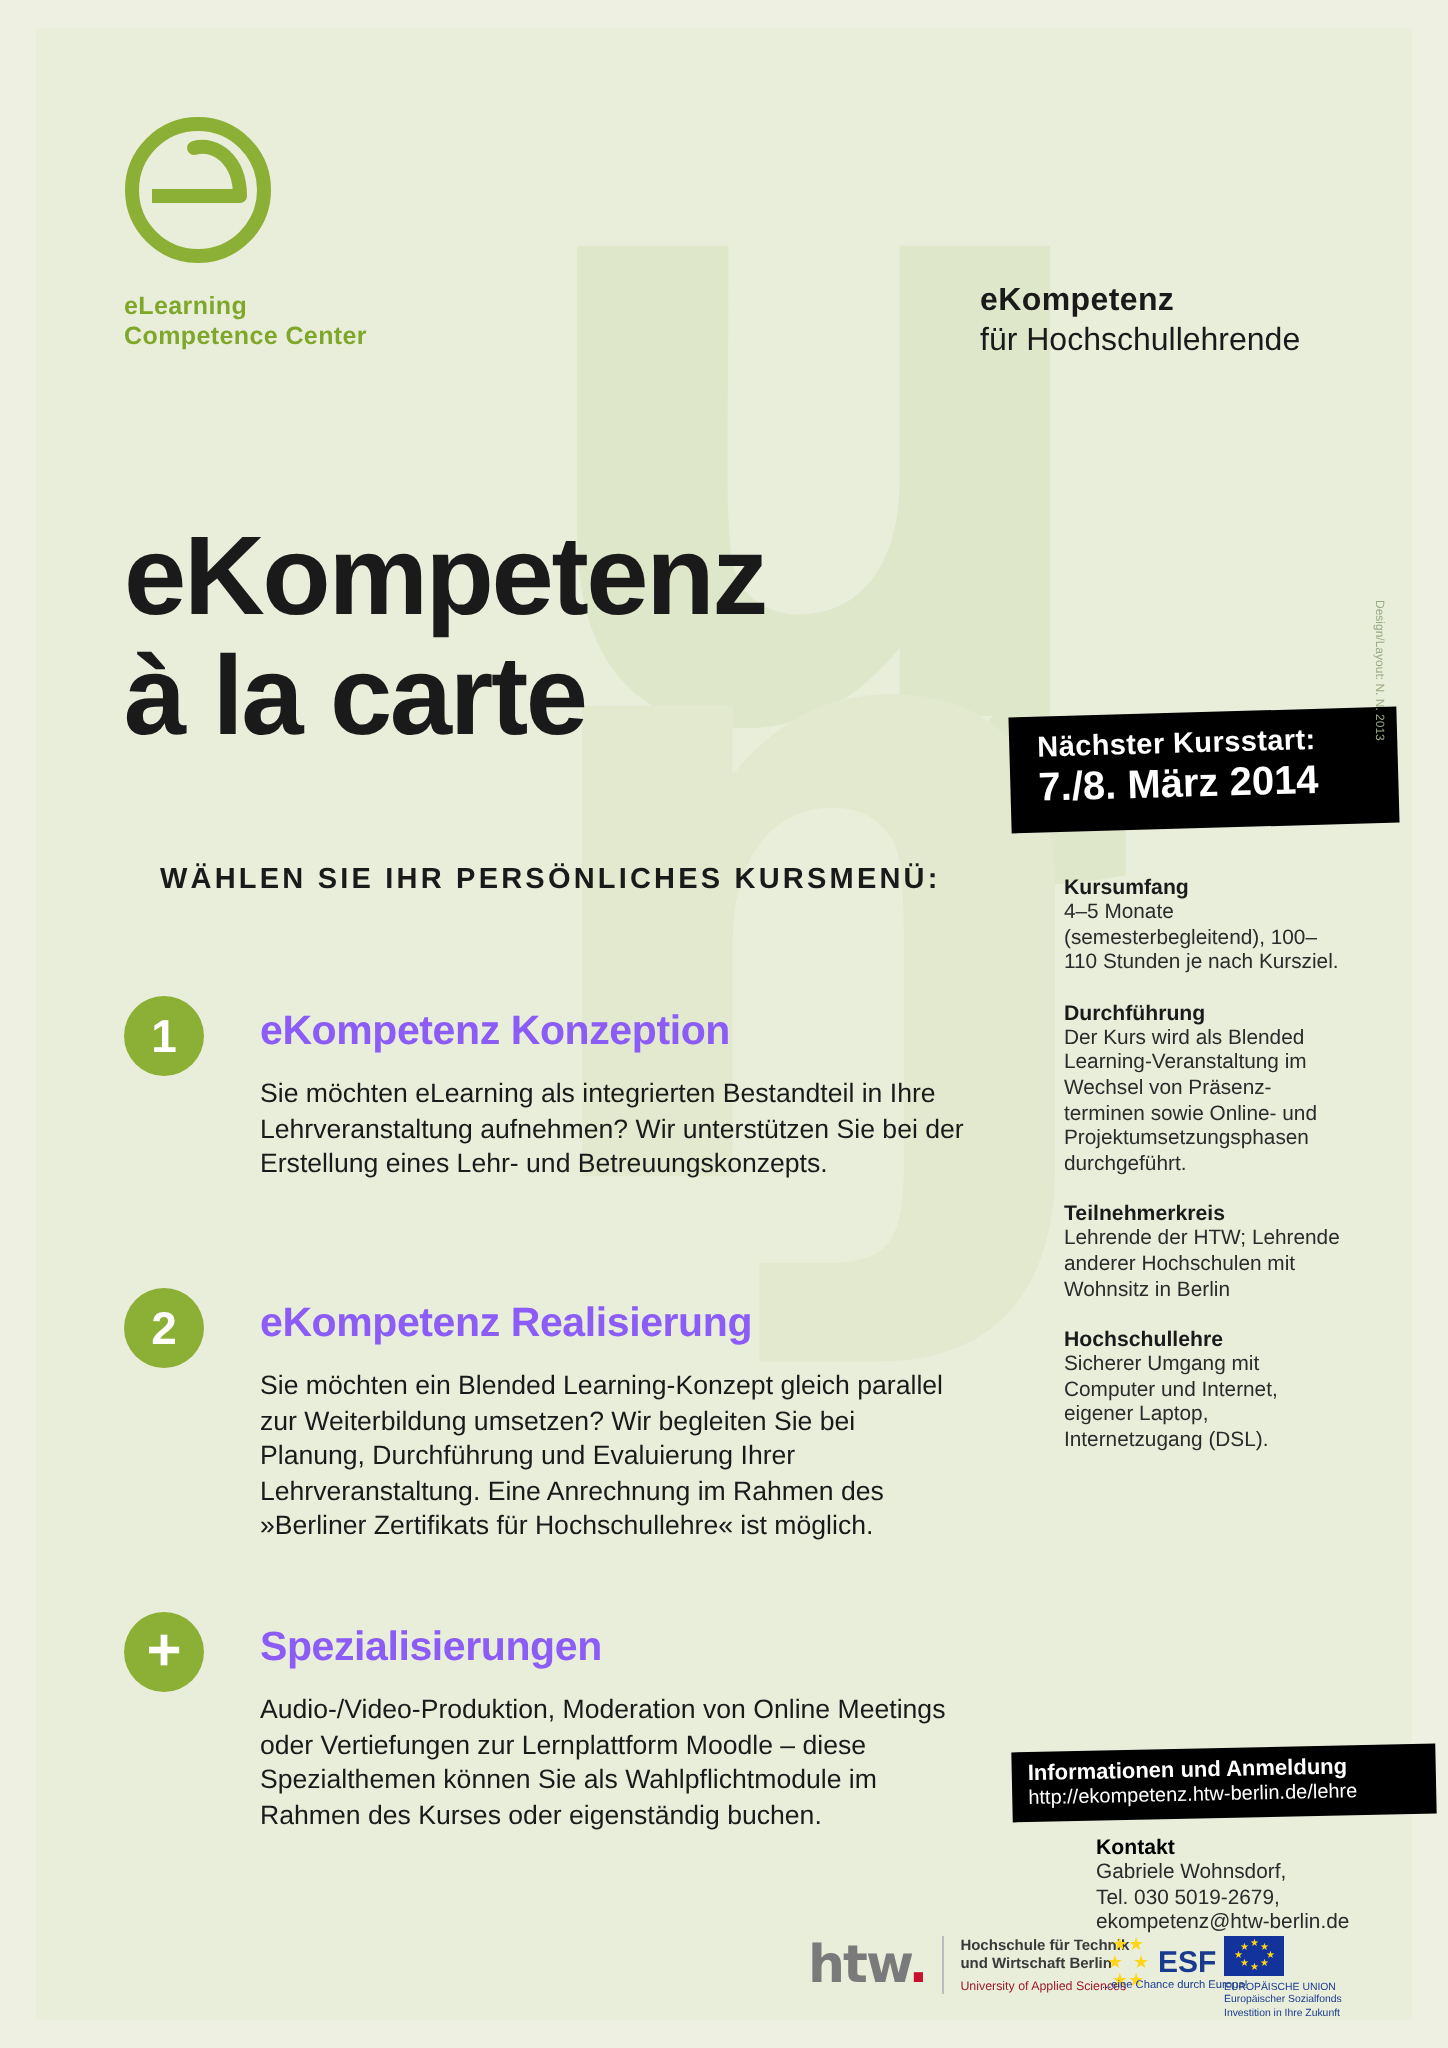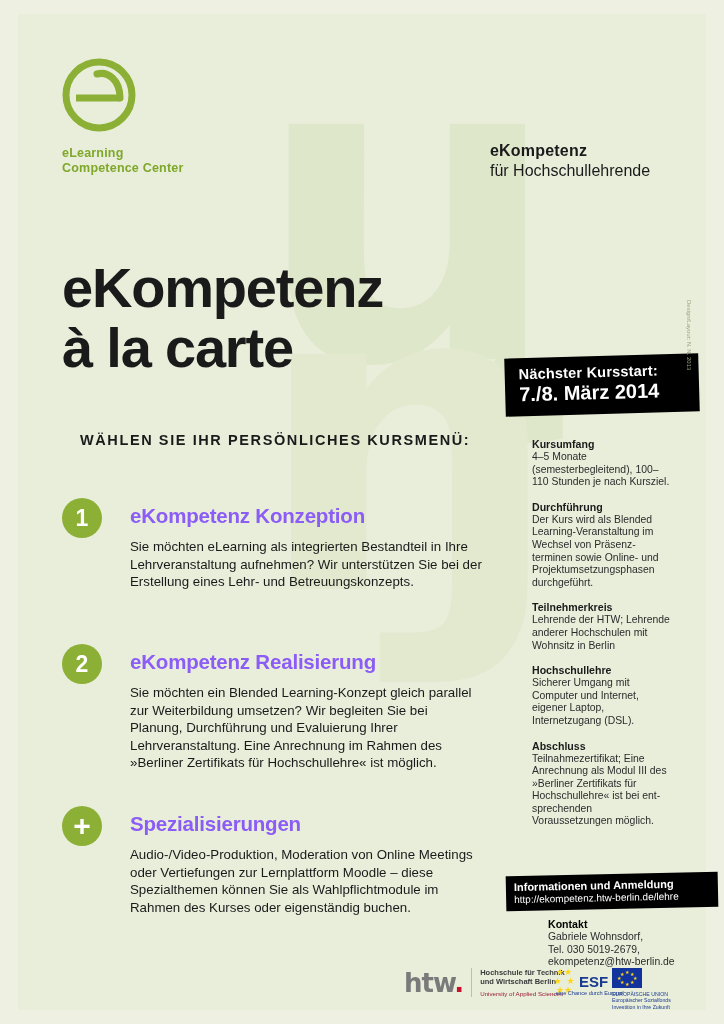--- a/index.html
+++ b/index.html
@@ -412,24 +412,20 @@
       <h4>Durchführung</h4>
       <p>Der Kurs wird als Blended Learning-Veranstaltung im Wechsel von Präsenz-terminen sowie Online- und Projektumsetzungsphasen durchgeführt.</p>
     </div>
     <div class="blk">
       <h4>Teilnehmerkreis</h4>
       <p>Lehrende der HTW; Lehrende anderer Hochschulen mit Wohnsitz in Berlin</p>
     </div>
     <div class="blk">
       <h4>Hochschullehre</h4>
       <p>Sicherer Umgang mit Computer und Internet, eigener Laptop, Internetzugang (DSL).</p>
-    </div>
-    <div class="blk">
-      <h4>Abschluss</h4>
-      <p>Teilnahmezertifikat; Eine Anrechnung als Modul III des »Berliner Zertifikats für Hochschullehre« ist bei ent-sprechenden Voraussetzungen möglich.</p>
     </div>
   </div>
 
   <div class="infobar">
     <div class="t1">Informationen und Anmeldung</div>
     <div class="t2">http://ekompetenz.htw-berlin.de/lehre</div>
   </div>
 
   <div class="kontakt">
     <h4>Kontakt</h4>

